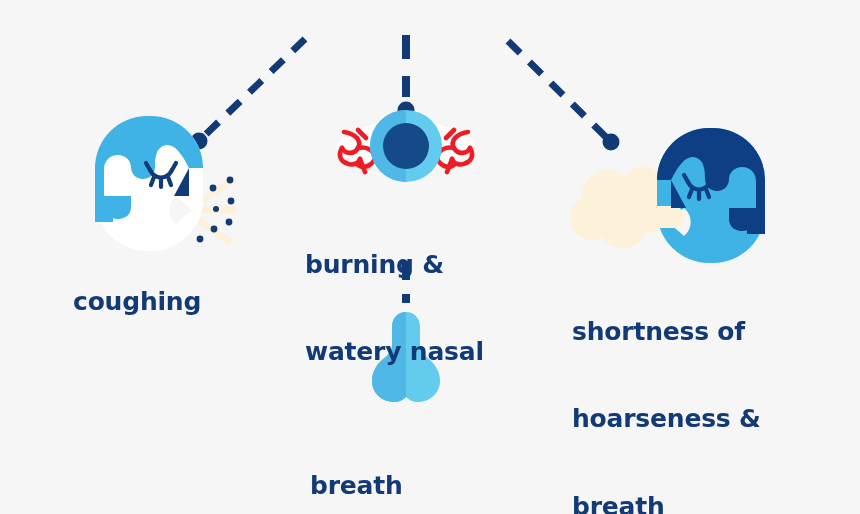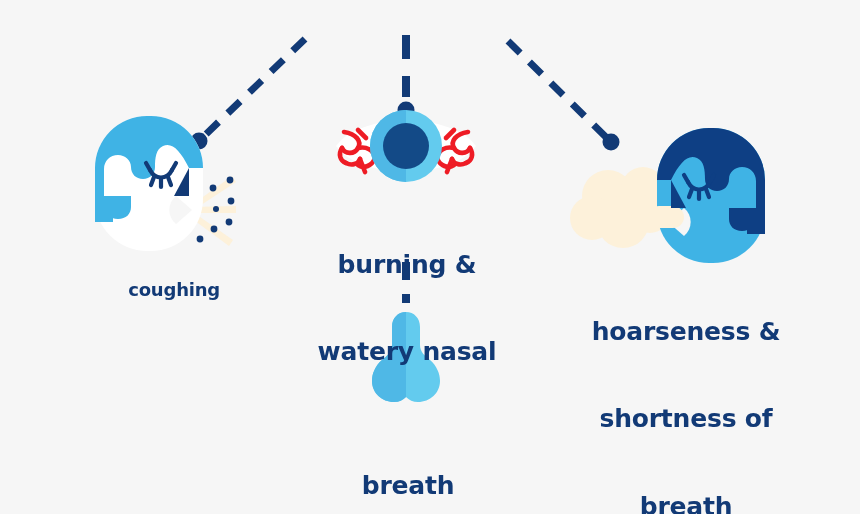--- a/index.html
+++ b/index.html
@@ -19,33 +19,33 @@
     width: 860px;
     height: 514px;
   }
   #stage > svg {
     position: absolute;
     top: 0;
     left: 0;
   }
   .label {
     position: absolute;
-    text-align: center;
+    text-align: left;
     font-weight: bold;
     color: #123a76;
     line-height: 1.17;
     letter-spacing: -0.2px;
     white-space: pre;
     font-family: "DejaVu Sans", "Liberation Sans", sans-serif;
   }
   #label-coughing {
-    left: 50px;
+    left: 39px;
     top: 258px;
     width: 224px;
-    font-size: 18px;
+    font-size: 25px;
   }
   #label-eyes {
     left: 305px;
     top: 191px;
     width: 204px;
     font-size: 25px;
   }
   #label-hoarseness {
     left: 572px;
     top: 258px;
@@ -274,22 +274,22 @@
   <div class="label" id="label-coughing">
     <span>coughing</span>
   </div>
 
   <div class="label" id="label-eyes">
     <div>burning &amp;</div>
     <div>watery nasal</div>
   </div>
 
   <div class="label" id="label-hoarseness">
+    <div>shortness of</div>
     <div>hoarseness &amp;</div>
-    <div>shortness of</div>
     <div>breath</div>
   </div>
 
   <div class="label" id="label-nasal">
     <div>breath</div>
     
   </div>
 
 </div>
 

